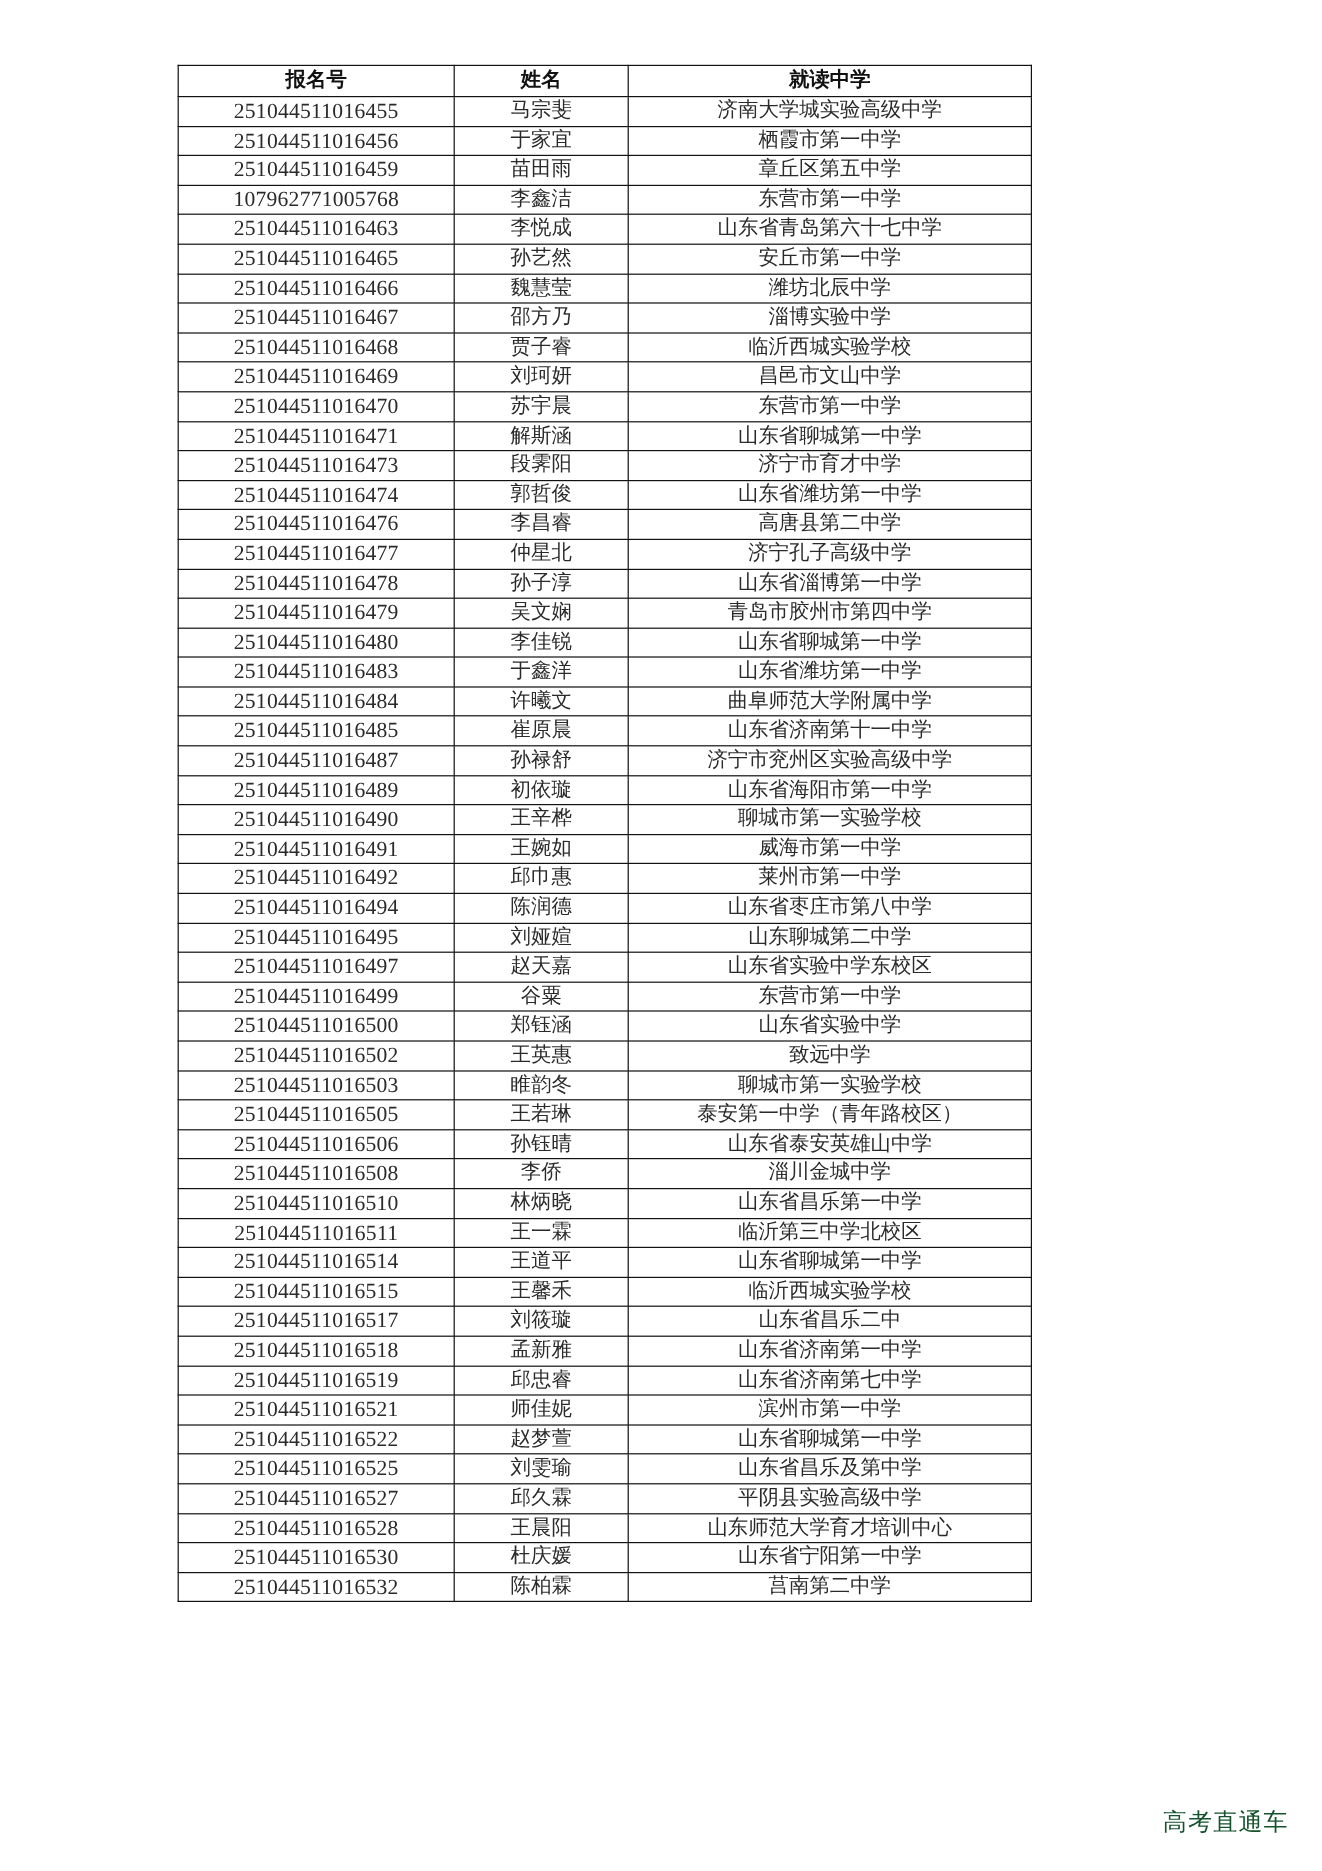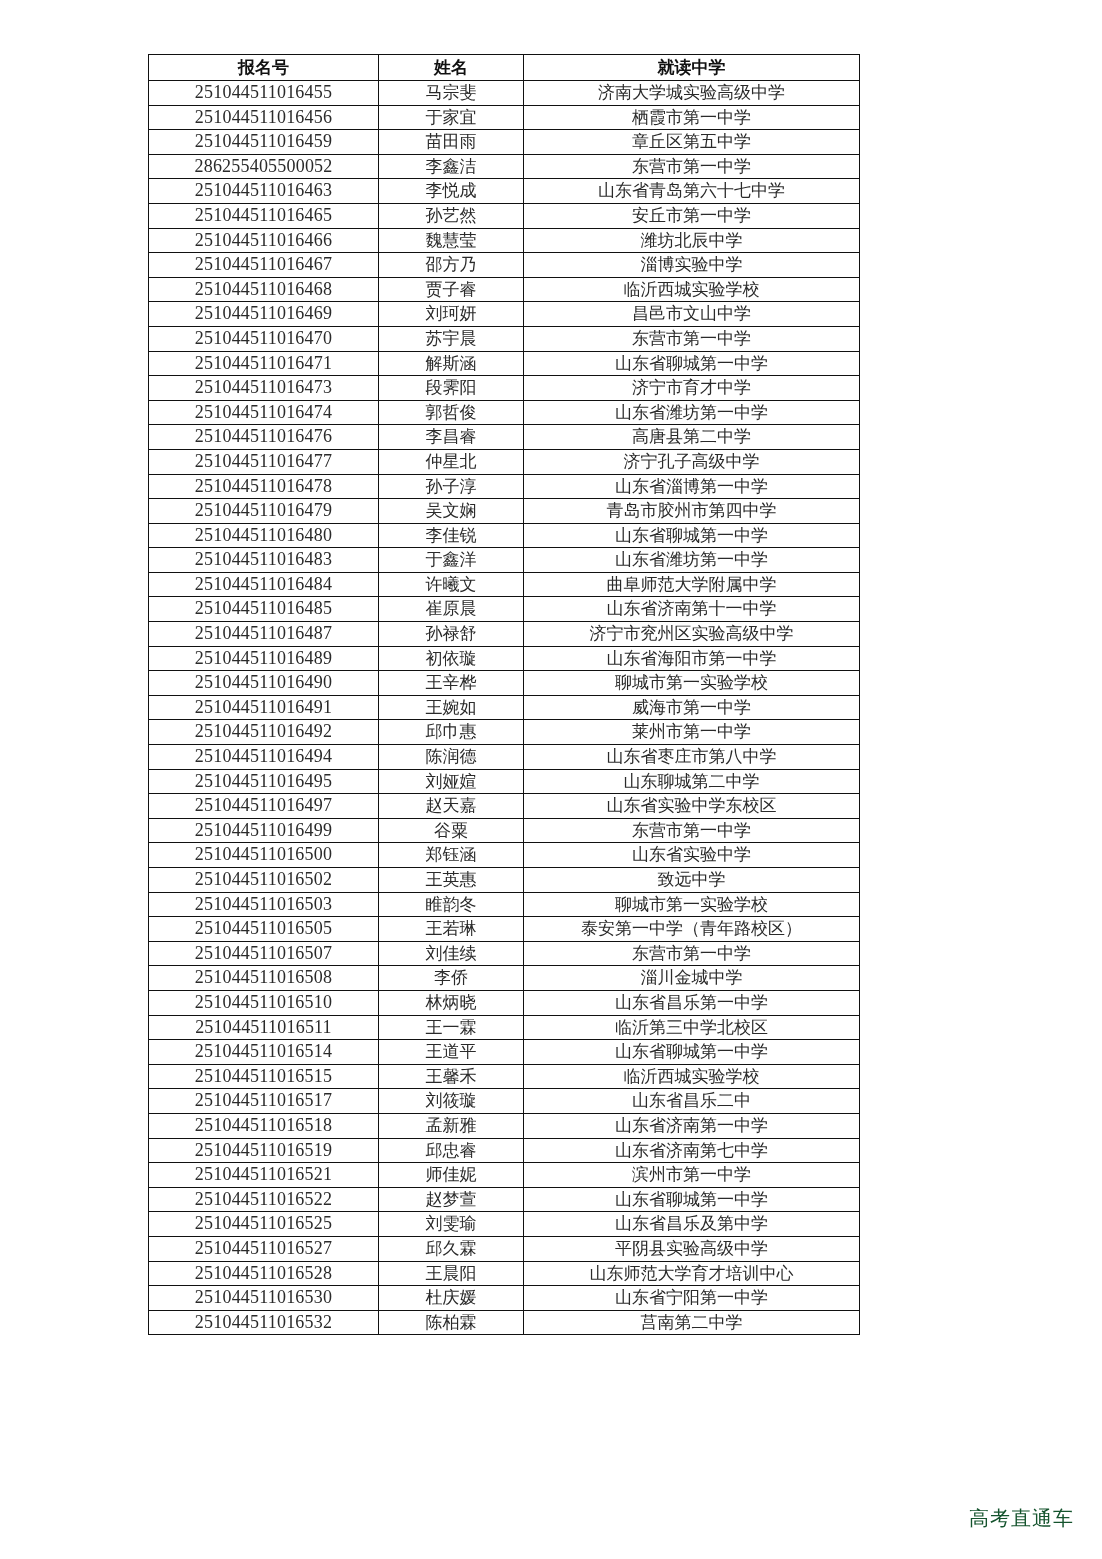--- a/index.html
+++ b/index.html
@@ -99,21 +99,21 @@
           <td class="id-cell">251044511016456</td>
           <td class="name-cell">于家宜</td>
           <td class="school-cell">栖霞市第一中学</td>
         </tr>
         <tr>
           <td class="id-cell">251044511016459</td>
           <td class="name-cell">苗田雨</td>
           <td class="school-cell">章丘区第五中学</td>
         </tr>
         <tr>
-          <td class="id-cell">286255405500052</td>
+          <td class="id-cell">107962771005768</td>
           <td class="name-cell">李鑫洁</td>
           <td class="school-cell">东营市第一中学</td>
         </tr>
         <tr>
           <td class="id-cell">251044511016463</td>
           <td class="name-cell">李悦成</td>
           <td class="school-cell">山东省青岛第六十七中学</td>
         </tr>
         <tr>
           <td class="id-cell">251044511016465</td>
@@ -259,23 +259,23 @@
           <td class="id-cell">251044511016503</td>
           <td class="name-cell">睢韵冬</td>
           <td class="school-cell">聊城市第一实验学校</td>
         </tr>
         <tr>
           <td class="id-cell">251044511016505</td>
           <td class="name-cell">王若琳</td>
           <td class="school-cell">泰安第一中学（青年路校区）</td>
         </tr>
         <tr>
-          <td class="id-cell">251044511016507</td>
-          <td class="name-cell">刘佳续</td>
-          <td class="school-cell">东营市第一中学</td>
+          <td class="id-cell">251044511016506</td>
+          <td class="name-cell">孙钰晴</td>
+          <td class="school-cell">山东省泰安英雄山中学</td>
         </tr>
         <tr>
           <td class="id-cell">251044511016508</td>
           <td class="name-cell">李侨</td>
           <td class="school-cell">淄川金城中学</td>
         </tr>
         <tr>
           <td class="id-cell">251044511016510</td>
           <td class="name-cell">林炳晓</td>
           <td class="school-cell">山东省昌乐第一中学</td>

